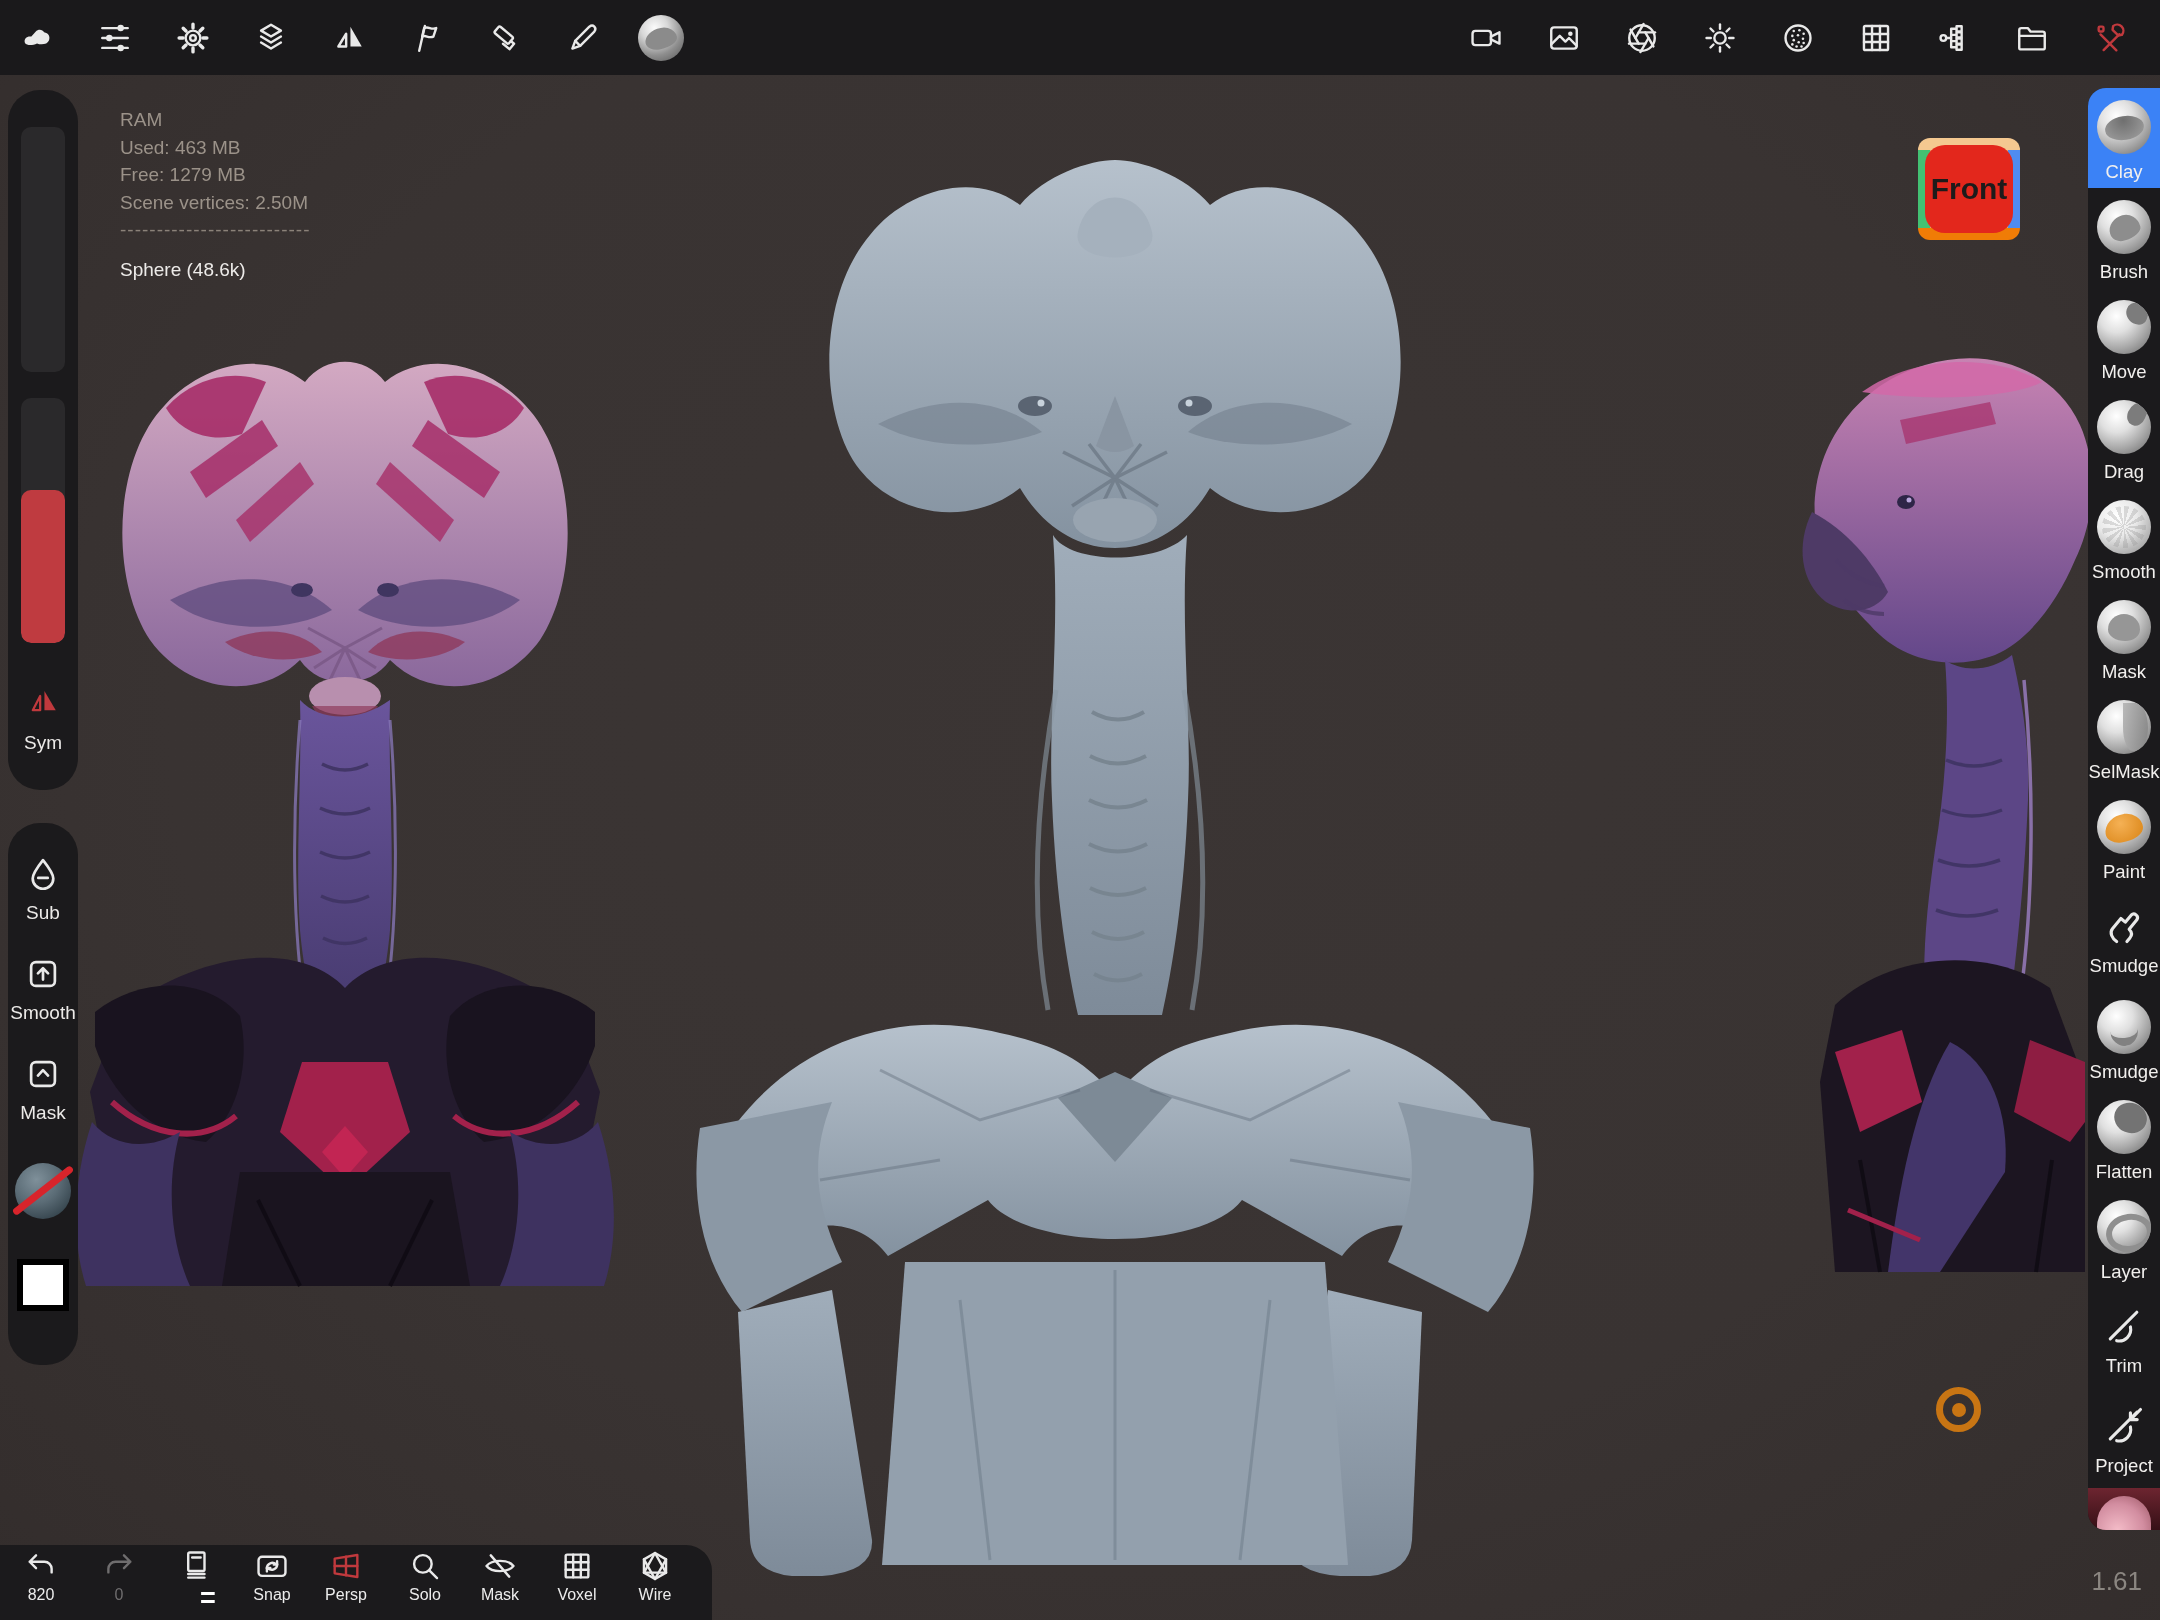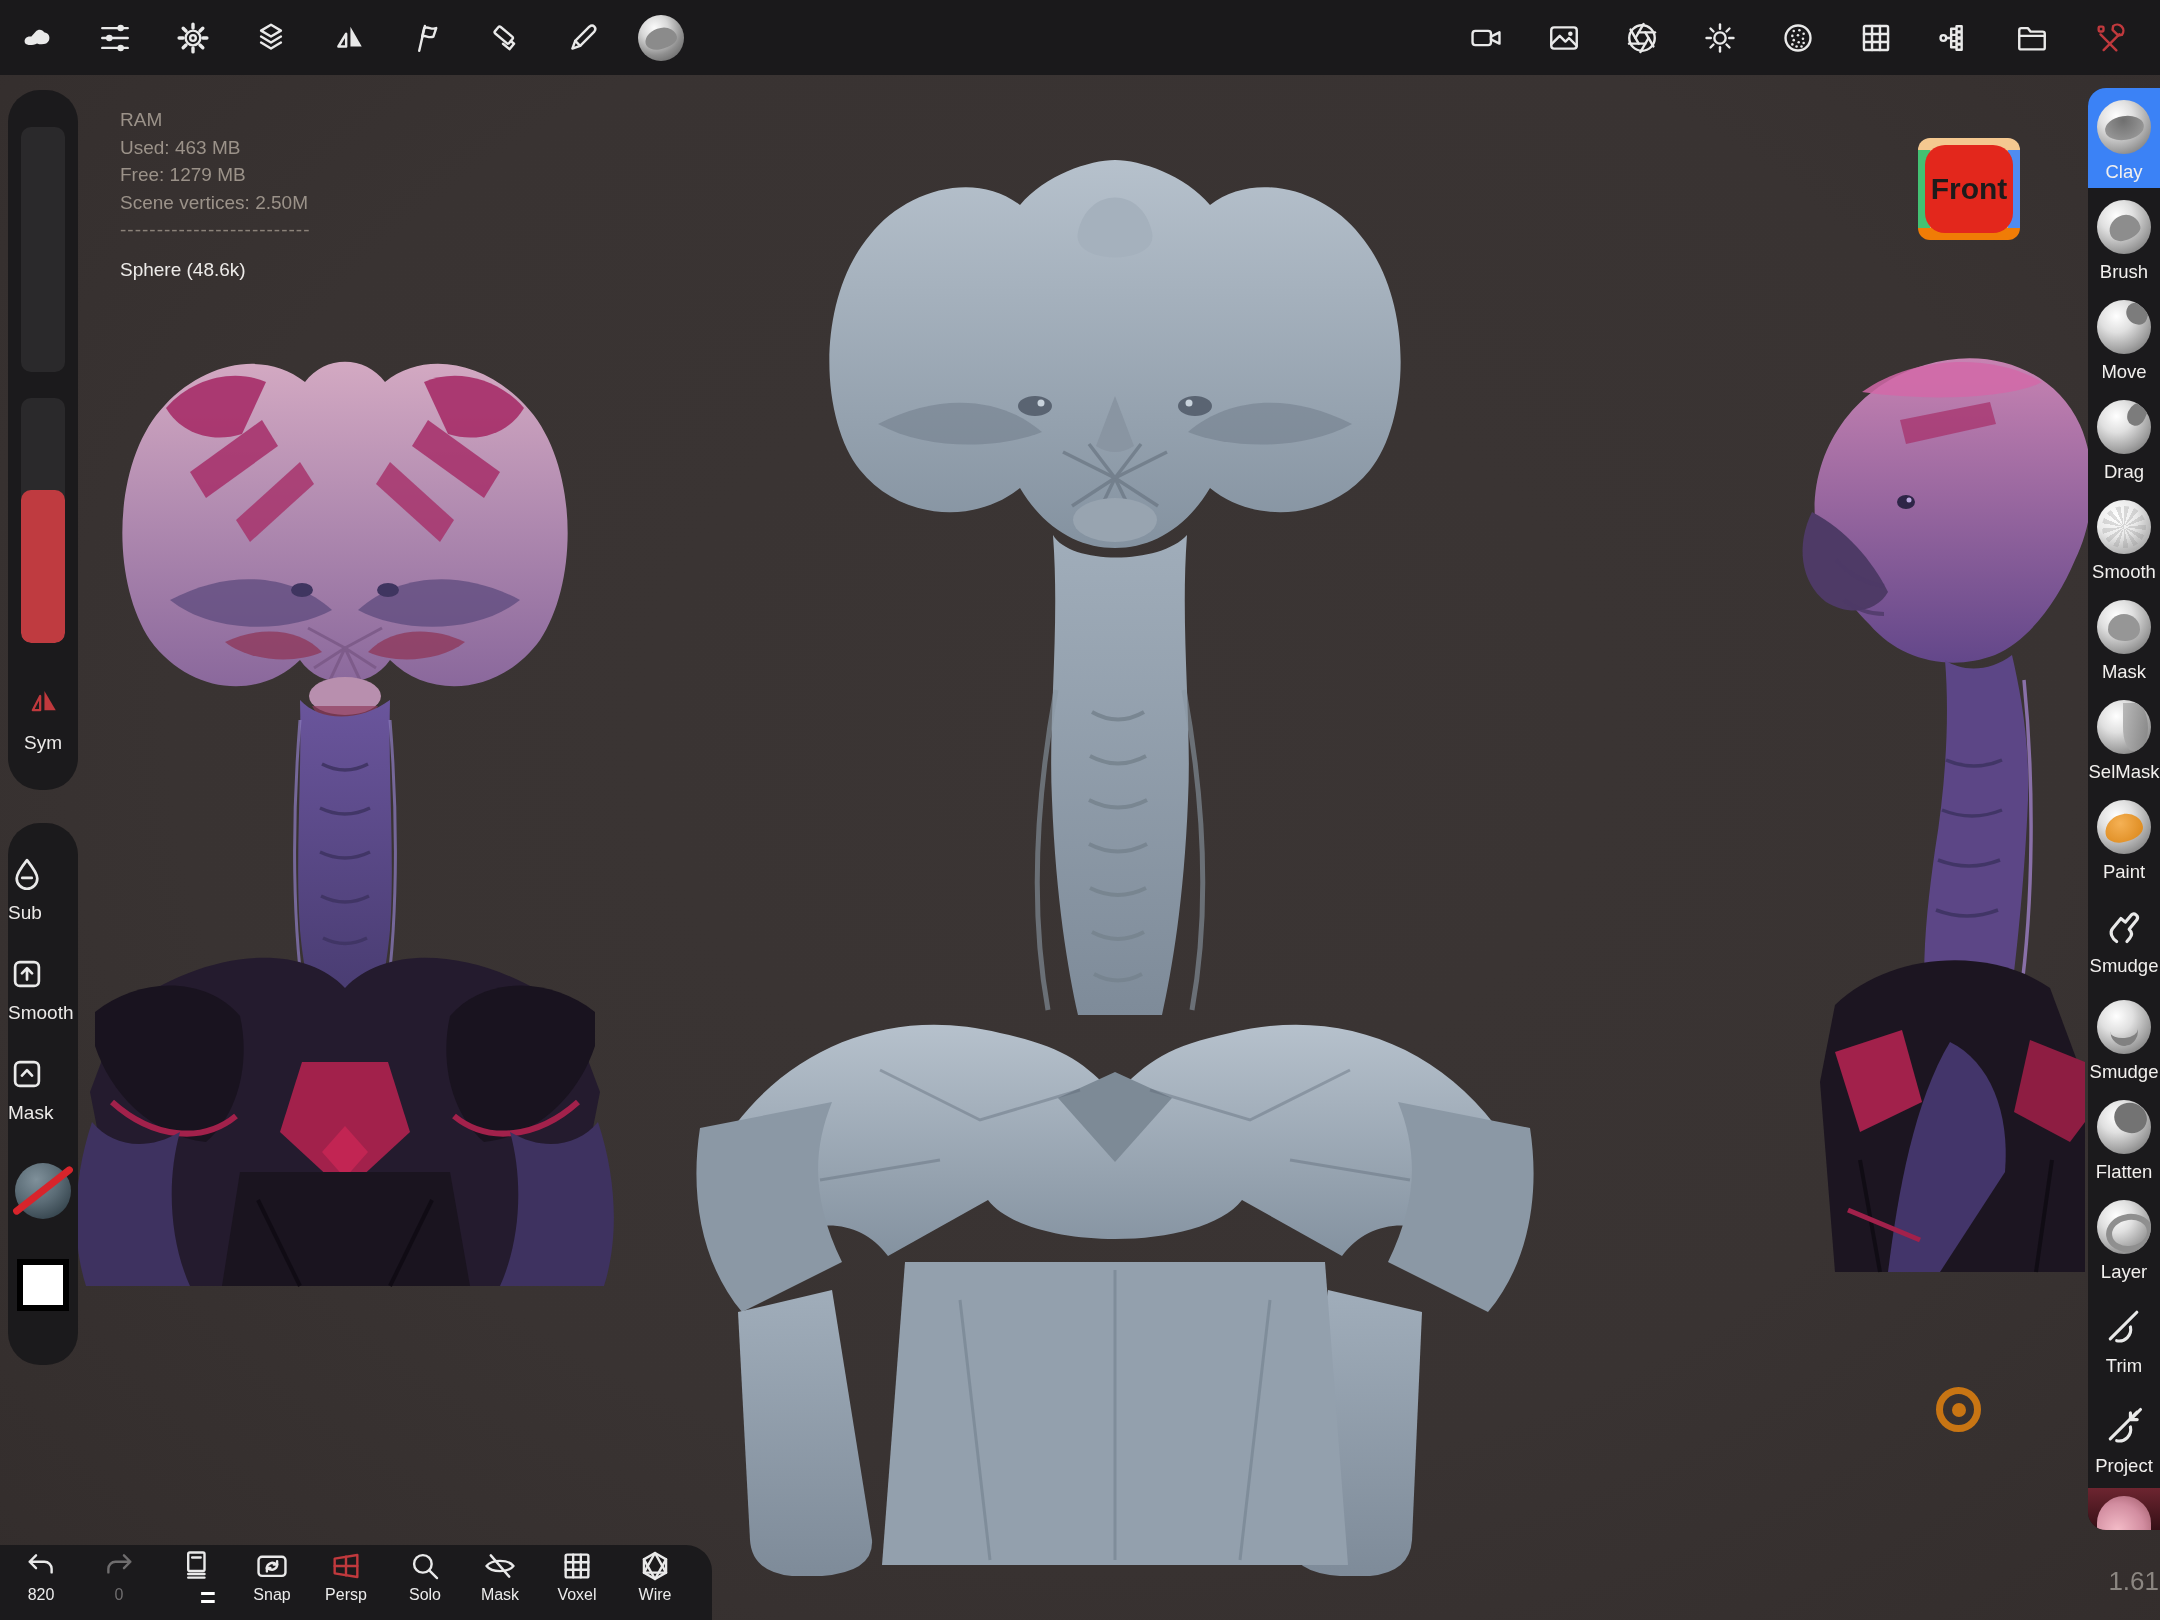--- a/index.html
+++ b/index.html
@@ -38,21 +38,21 @@
   .lpanel { position:absolute; left:8px; width:70px; background:#1b1a1c; border-radius:32px; z-index:5; }
   #lp1 { top:90px;  height:700px; }
   #lp2 { top:823px; height:542px; }
   .vslider { position:absolute; left:13px; width:44px; height:245px; background:#2a292b; border-radius:10px; overflow:hidden; }
   #slider-radius   { top:37px; }
   #slider-strength { top:308px; }
   .vfill { position:absolute; left:0; bottom:0; width:100%; height:153px; background:#bf3b40; border-radius:10px; }
   .symwrap { position:absolute; left:0; top:594px; width:100%; text-align:center; }
   .symwrap svg { width:38px; height:34px; }
   .plabel { font-size:19px; color:#eceae8; margin-top:10px; }
-  .p2i { position:absolute; left:0; width:100%; display:flex; flex-direction:column; }
+  .p2i { position:absolute; left:0; width:100%; display:flex; flex-direction:column; align-items:center; }
   .p2i svg { width:38px; height:38px; }
   .p2i .plabel { margin-top:9px; }
   #btn-sub    { top:32px; }
   #btn-smooth { top:132px; }
   #btn-mask   { top:232px; }
   .matball { position:absolute; left:7px; top:340px; width:56px; height:56px; border-radius:50%;
     background: radial-gradient(circle at 38% 30%, #7f909a 0%, #5a6b75 45%, #36454e 80%, #2b3840 100%); }
   .matball::after { content:""; position:absolute; left:-9px; top:24px; width:74px; height:7px;
     background:#d8242b; border-radius:4px; transform:rotate(-38deg); }
   .swatch { position:absolute; left:9px; top:436px; width:52px; height:52px; background:#000; }
@@ -111,21 +111,21 @@
     background-color:#e8a66a; }
   .front-face { position:absolute; inset:7px; background:#e3271c; border-radius:20px;
     display:flex; align-items:center; justify-content:center; font-size:30px; font-weight:600; color:#1d1b1b; }
 
   
   .pivot { position:absolute; left:1936px; top:1387px; width:45px; height:45px; border:7px solid #c87513;
     border-radius:50%; z-index:4; }
   .pivot::after { content:""; position:absolute; left:50%; top:50%; width:14px; height:14px; margin:-7px 0 0 -7px;
     background:#c87513; border-radius:50%; }
 
-  .version { position:absolute; right:1px; top:1566px; font-size:26px; color:#8b8681; z-index:6; }
+  .version { position:absolute; right:18px; top:1566px; font-size:26px; color:#8b8681; z-index:6; }
 </style>
 </head>
 <body>
 
 <div id="stage">
 
   <svg id="viewport" viewBox="0 0 2160 1620">
     <defs>
       <linearGradient id="gClay" x1="0" y1="0" x2="0" y2="1">
         <stop offset="0" stop-color="#b6c1cc"></stop>

